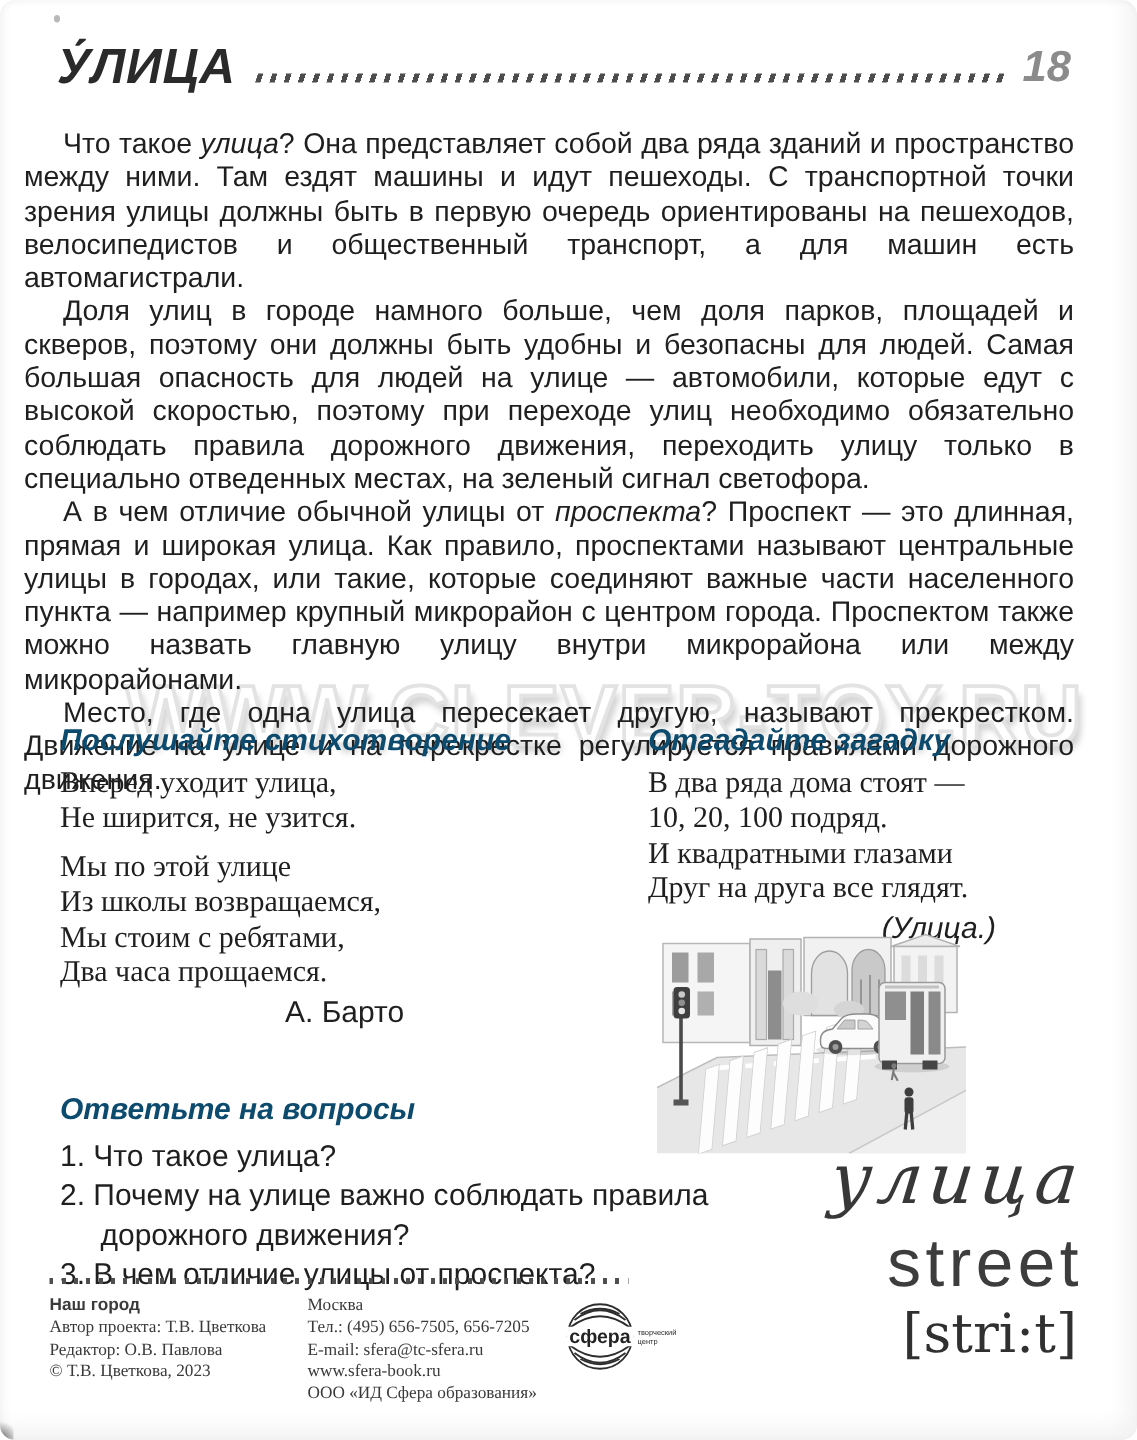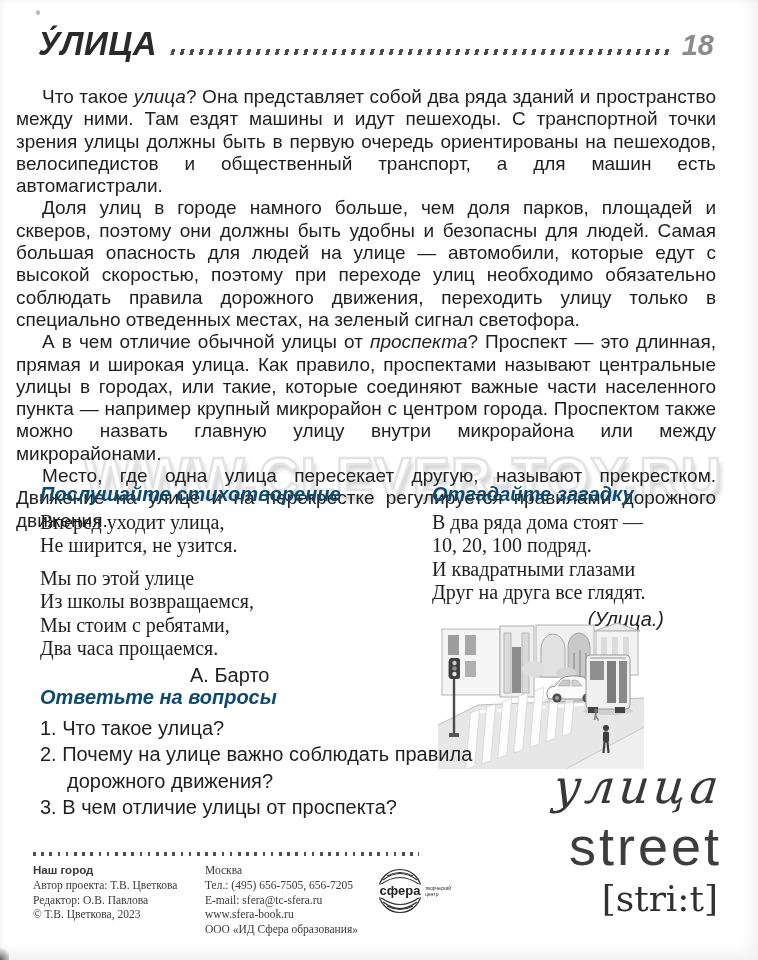--- a/index.html
+++ b/index.html
@@ -1,19 +1,20 @@
 <!DOCTYPE html>
 <html><head>
 <meta charset="utf-8">
 <style>
   html,body{margin:0;padding:0;background:#ffffff;}
   .page{
     position:relative;width:758px;height:960px;background:#fff;overflow:hidden;
     font-family:"Liberation Sans",sans-serif;color:#1f1f1f;
     box-shadow:inset -7px -8px 14px rgba(0,0,0,.05), inset 3px 0 6px rgba(0,0,0,.03), inset 0 2px 4px rgba(0,0,0,.02);
+    border-radius:10px;
   }
   
   .header{position:absolute;left:38px;top:27px;width:676px;display:flex;align-items:flex-end;z-index:3;}
   .title{font-size:33px;font-weight:bold;font-style:italic;letter-spacing:.5px;color:#2a2a2a;line-height:1;}
   .dots{flex:1;height:6px;margin:0 12px 5px 14px;
     background:repeating-linear-gradient(90deg,#4c4c4c 0 3.5px,transparent 3.5px 9.5px);
     transform:skewX(-18deg);}
   .pagenum{font-size:29px;font-weight:bold;font-style:italic;color:#8b8b8b;line-height:1;}
   
   .bodytext{position:absolute;left:16px;top:86px;width:700px;font-size:19px;line-height:22.3px;
@@ -27,27 +28,27 @@
   .poem{position:absolute;left:40px;top:483px;width:382px;font-size:20px;line-height:23.5px;z-index:2;}
   .colhead{font-weight:bold;font-style:italic;font-size:20px;margin:0 0 4px 0;color:#0c4a6e;}
   .preline{white-space:pre-line;font-family:Liberation Serif, serif;}
   .stanza2{margin-top:9px;}
   .poem-author{margin:3px 0 0 150px;}
   .riddle{position:absolute;left:432px;top:483px;width:300px;font-size:20px;line-height:23.5px;z-index:2;}
   .riddle-answer{font-style:italic;width:232px;text-align:right;margin-top:3px;}
   
   .illustration{position:absolute;left:438px;top:613px;width:206px;height:156px;z-index:2;}
   
-  .questions{position:absolute;left:40px;top:684px;width:452px;font-size:20px;line-height:26.5px;z-index:2;}
+  .questions{position:absolute;left:40px;top:727px;width:452px;font-size:20px;line-height:26.5px;z-index:2;}
   .q-item{text-indent:-27px;padding-left:27px;margin:0;}
   
   .vocab{position:absolute;right:36px;top:763px;text-align:right;z-index:2;}
   .vocab-ru{font-family:"DejaVu Serif",serif;font-style:italic;font-size:47px;line-height:1;
     letter-spacing:4px;color:#383838;transform:skewX(-6deg);}
-  .vocab-en{font-size:54px;line-height:1;letter-spacing:3px;color:#3d3d3d;margin-top:9px;font-weight:normal;}
+  .vocab-en{font-size:45px;line-height:1;letter-spacing:3px;color:#3d3d3d;margin-top:9px;font-weight:normal;}
   .vocab-tr{font-family:"DejaVu Serif",serif;font-size:36px;line-height:1;color:#303030;margin-top:8px;padding-right:4px;}
   
   .footer{position:absolute;left:33px;top:852px;width:700px;z-index:2;}
   .footer-dots{width:386px;height:4px;margin-bottom:7px;
     background:repeating-linear-gradient(90deg,#4f4f4f 0 2.6px,transparent 2.6px 8.2px);}
   .footer-cols{display:flex;align-items:flex-start;font-size:11.5px;line-height:14.8px;color:#3a3a3a;}
   .f-left{width:158px;}
   .f-mid{width:160px;margin-left:14px;}
   .f-title{font-weight:bold;}
   .f-logo{margin-left:10px;margin-top:2px;}

